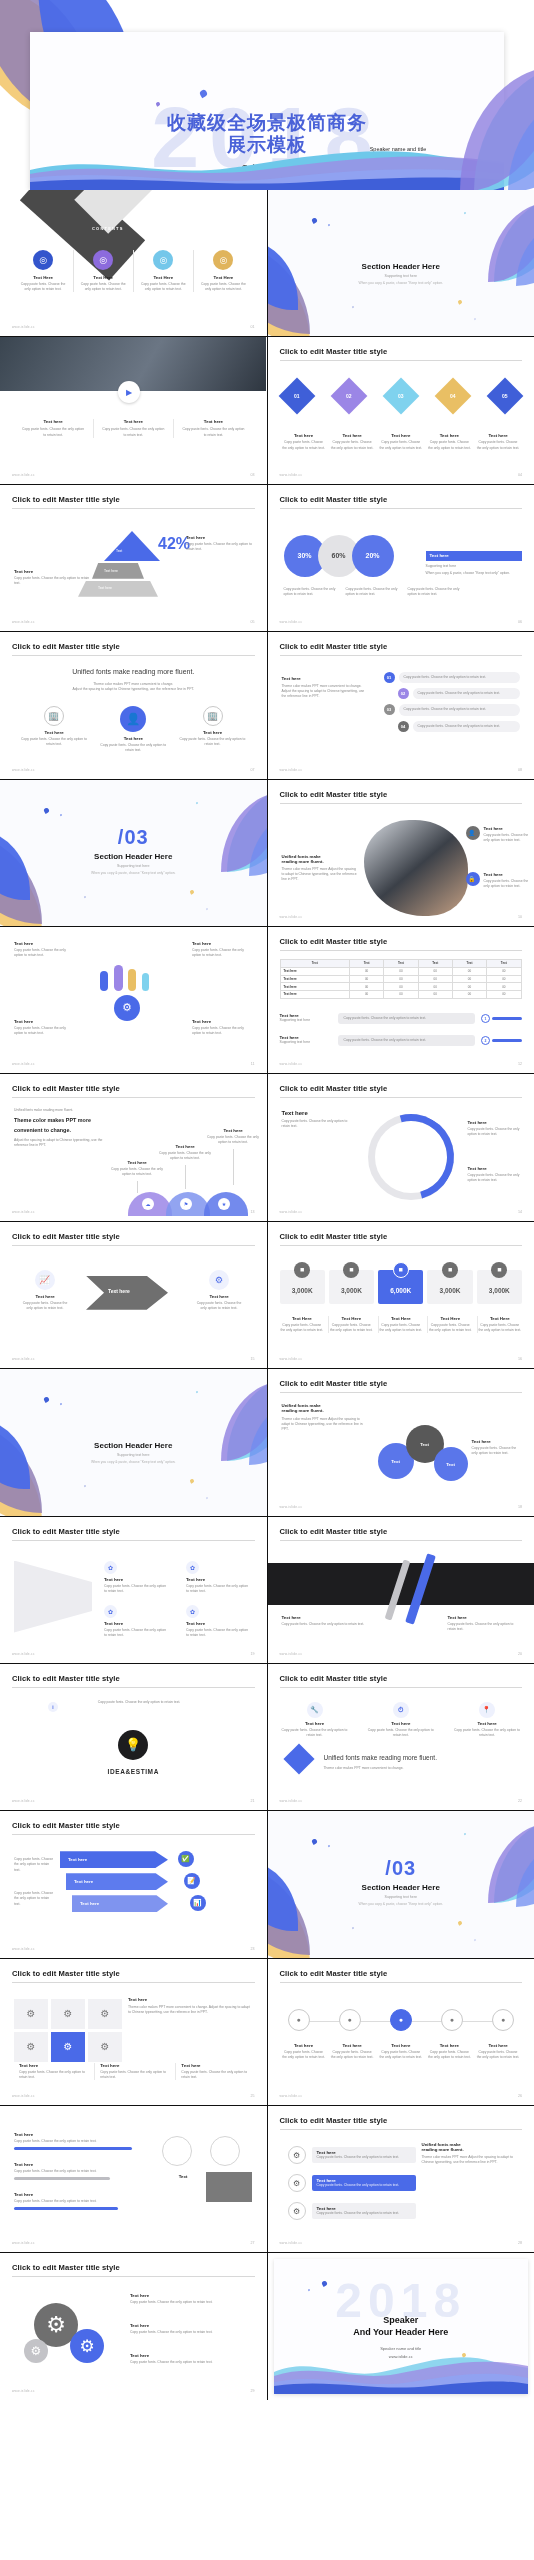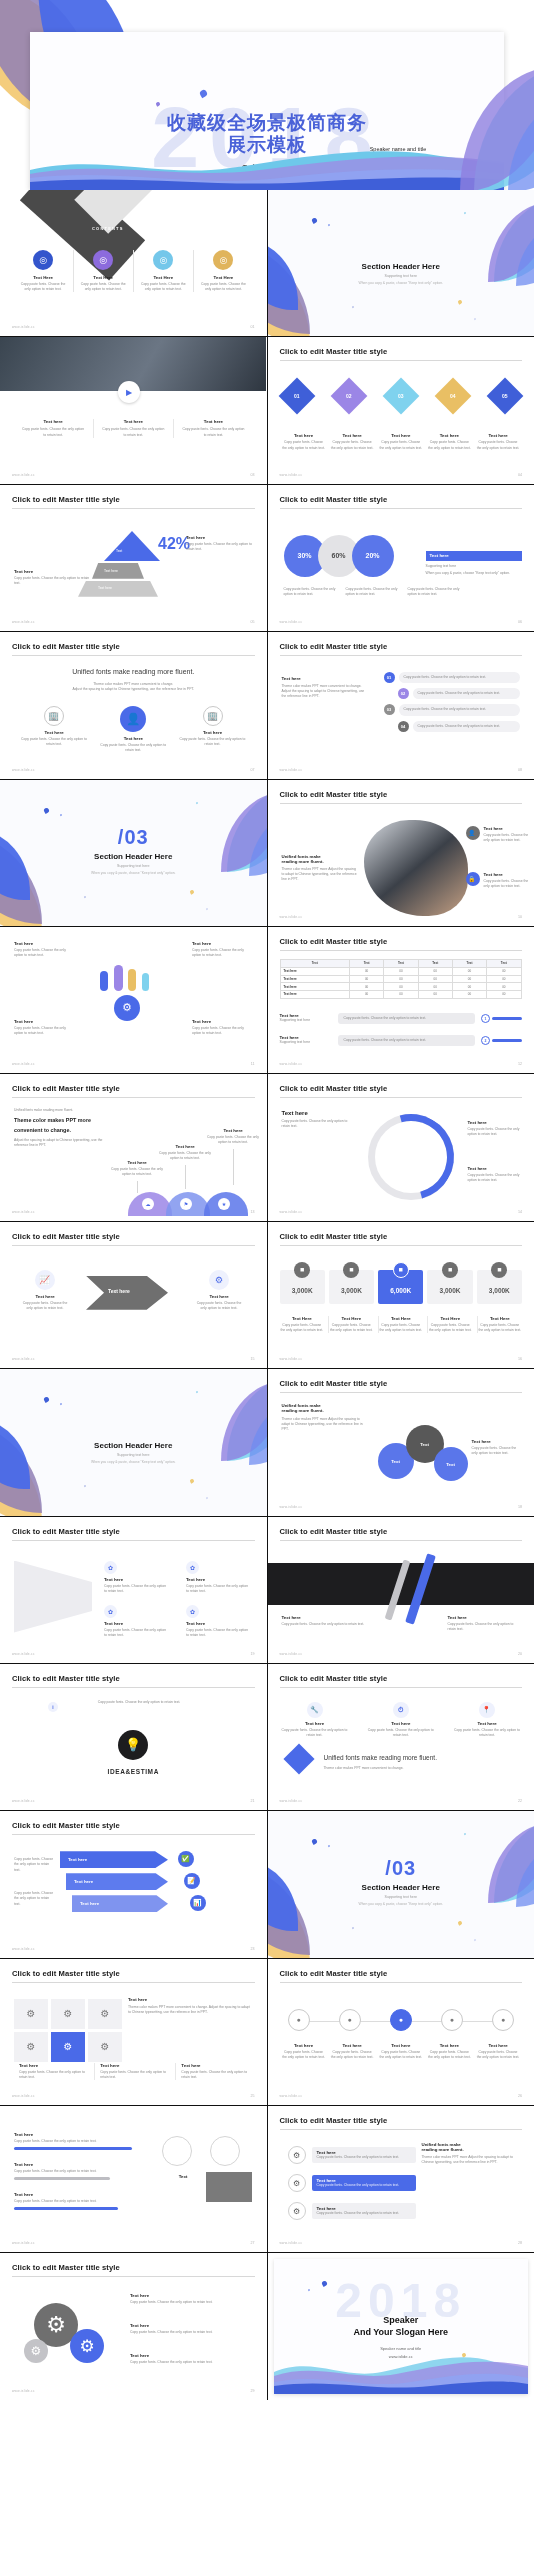--- a/index.html
+++ b/index.html
@@ -1021,21 +1021,21 @@
         </div>
     <div class="s-foot-l">www.islide.cc</div>
   <div class="s-foot-r">29</div>
       </div>
   </div>
     <div class="slide">
     <div class="s-pad">
     <div style="position:absolute;inset:6px;background:#fdfdff;box-shadow:0 1px 4px rgba(0,0,0,.14);overflow:hidden;">
       <div style="position:absolute;left:50%;top:18px;transform:translateX(-50%);font-size:48px;font-weight:bold;color:#e6eaf8;letter-spacing:6px;line-height:1;">2018</div>
       <div style="position:absolute;left:0;right:0;top:56px;text-align:center;font-size:9px;font-weight:bold;color:#111;">Speaker</div>
-      <div style="position:absolute;left:0;right:0;top:68px;text-align:center;font-size:9px;font-weight:bold;color:#111;">And Your Slogan Here</div>
+      <div style="position:absolute;left:0;right:0;top:68px;text-align:center;font-size:9px;font-weight:bold;color:#111;">And Your Header Here</div>
       <div style="position:absolute;left:0;right:0;top:86px;text-align:center;font-size:4px;color:#6a6a6a;line-height:1.9;">Speaker name and title<br>www.islide.cc</div>
       <div class="dot" style="left:48px;top:22px;width:5px;height:5px;background:#3f5fd8;"></div>
       <div class="dot" style="left:34px;top:30px;width:2px;height:2px;background:#8aa0ef;"></div>
       <div class="dot" style="left:188px;top:94px;width:4px;height:4px;background:#eecb77;"></div>
       <div class="dot" style="left:206px;top:106px;width:2px;height:2px;background:#cfd6f2;"></div>
       <div class="wave-wrap">
         <svg class="wave" viewBox="0 0 260 48" preserveAspectRatio="none">
           <path d="M0 26 C40 10 70 34 110 26 C150 18 185 4 225 16 L260 22 L260 48 L0 48 Z" fill="#8fd6ef"></path>
           <path d="M0 30 C45 16 80 36 125 28 C170 20 205 10 260 20 L260 48 L0 48 Z" fill="#9d8ce4" opacity=".8"></path>
           <path d="M0 36 C50 26 90 44 140 36 C190 28 220 24 260 32 L260 48 L0 48 Z" fill="#8fa3f2" opacity=".85"></path>

